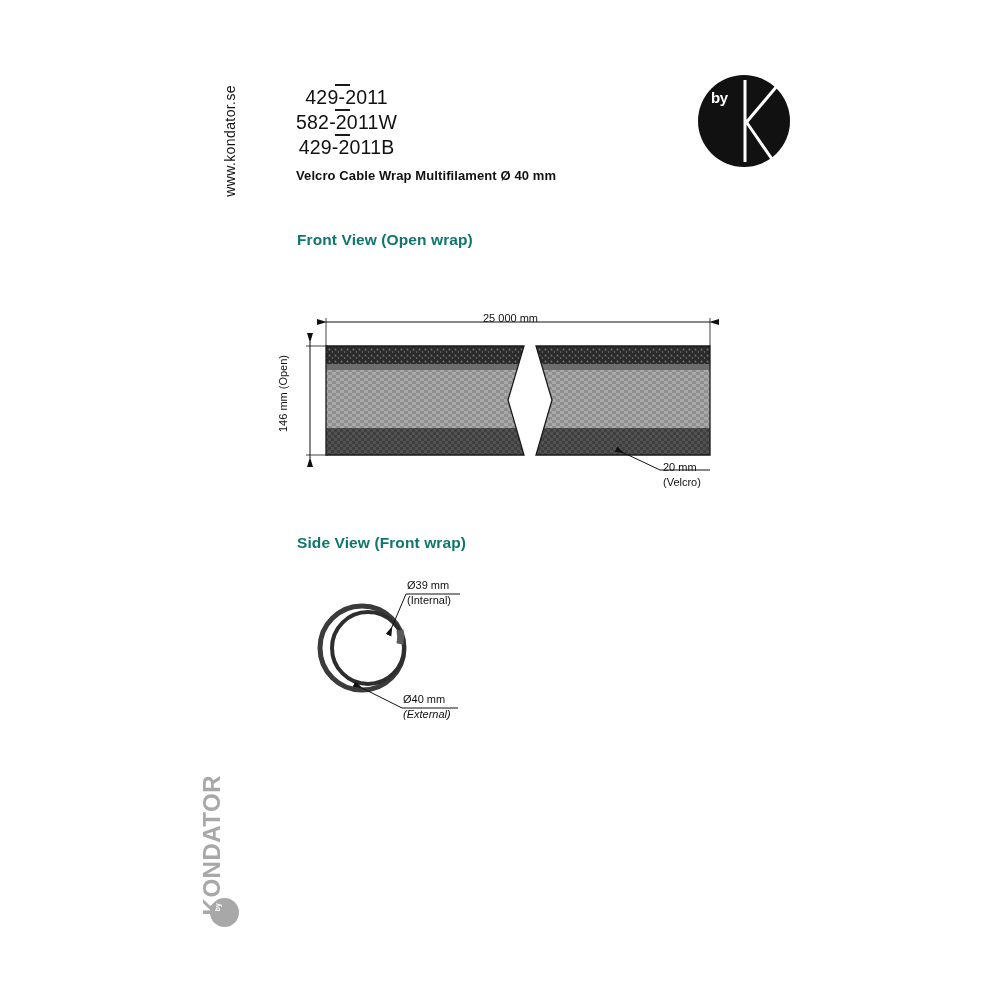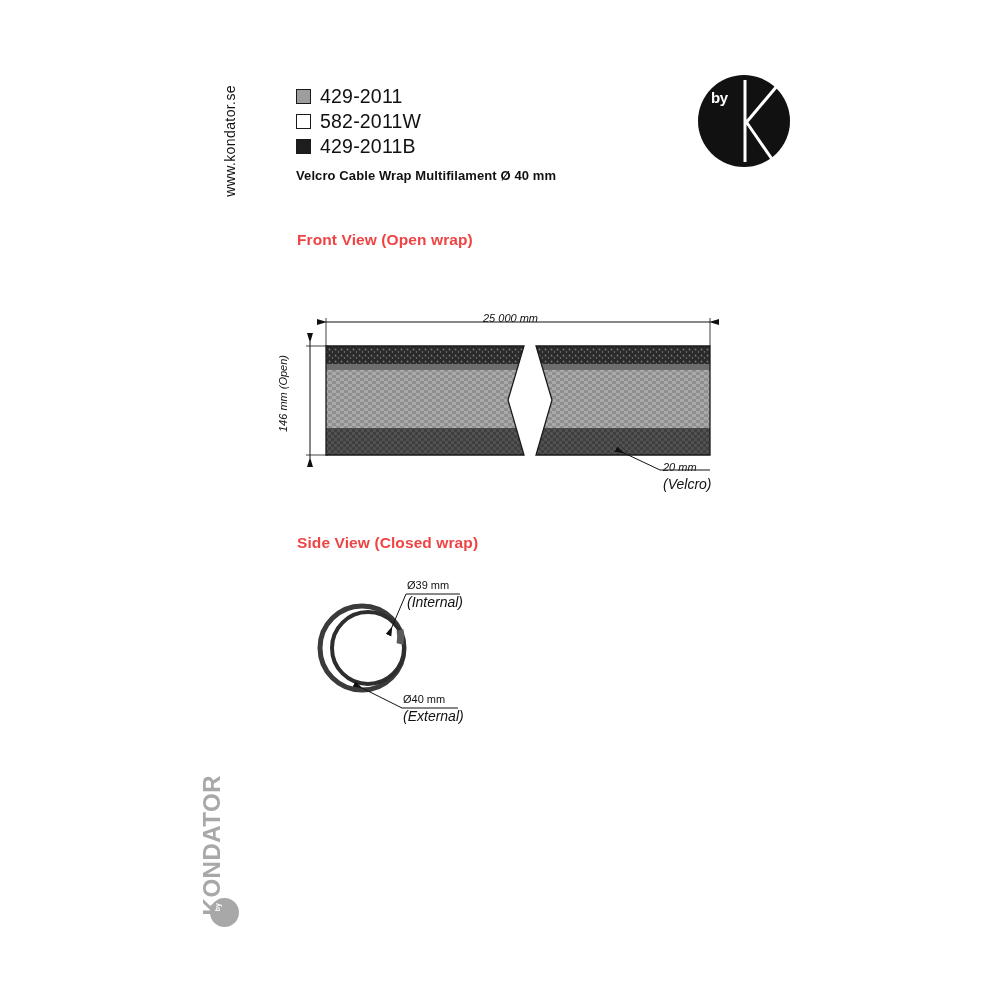--- a/index.html
+++ b/index.html
@@ -32,20 +32,21 @@
   
   .legend {
     position: absolute;
     left: 296px;
     top: 84px;
   }
   .legend-row {
     display: flex;
     align-items: center;
     height: 25px;
+    flex-direction: column;
   }
   .swatch {
     width: 15px;
     height: 15px;
     border: 1.4px solid #1a1a1a;
     margin-right: 9px;
     box-sizing: border-box;
   }
   .swatch.grey { background: #9d9d9d; }
   .swatch.white { background: #ffffff; }
@@ -91,63 +92,62 @@
     top: 5px;
     width: 46px;
     height: 82px;
   }
 
   
   .section-title {
     position: absolute;
     font-size: 15.5px;
     font-weight: bold;
-    color: #ef4444;
+    color: #0f766e;
     letter-spacing: 0.1px;
   }
   #front-view-title { left: 297px; top: 231px; }
   #side-view-title  { left: 297px; top: 534px; }
 
   
   .front-wrap {
     position: absolute;
     left: 280px;
     top: 300px;
     width: 460px;
     height: 200px;
-    font-style: italic;
   }
   .dim-text {
     position: absolute;
     font-size: 11px;
     color: #111;
     white-space: nowrap;
   }
-  .dim-text.small { font-size: 14px; }
+  .dim-text.small { font-size: 11px; }
 
   #width-dim-label { left: 203px; top: 12px; }
   #height-dim-label {
     left: -3px;
     top: 55px;
     writing-mode: vertical-rl;
     transform: rotate(180deg);
   }
   #velcro-label-1 { left: 383px; top: 161px; text-align: center; }
   #velcro-label-2 { left: 383px; top: 176px; }
 
   
   .side-wrap {
     position: absolute;
     left: 300px;
     top: 570px;
     width: 300px;
     height: 180px;
   }
   #internal-label-1 { left: 107px; top: 9px; }
-  #internal-label-2 { left: 107px; top: 24px; font-style: italic; }
+  #internal-label-2 { left: 107px; top: 24px; }
   #external-label-1 { left: 103px; top: 123px; }
   #external-label-2 { left: 103px; top: 138px; font-style: italic; }
 
   
   .footer-mark {
     position: absolute;
     left: 190px;
     top: 775px;
     width: 70px;
     height: 170px;
@@ -281,21 +281,21 @@
     <line x1="344" y1="153" x2="380" y2="170" stroke="#111" stroke-width="1" marker-start="url(#arrL)"></line>
     <line x1="380" y1="170" x2="430" y2="170" stroke="#111" stroke-width="1"></line>
   </svg>
 
   <span class="dim-text" id="width-dim-label">25 000 mm</span>
   <span class="dim-text" id="height-dim-label">146 mm (Open)</span>
   <span class="dim-text" id="velcro-label-1">20 mm</span>
   <span class="dim-text small" id="velcro-label-2">(Velcro)</span>
 </div>
 
-<div class="section-title" id="side-view-title">Side View (Closed wrap)</div>
+<div class="section-title" id="side-view-title">Side View (Front wrap)</div>
 
 <div class="side-wrap">
   <svg width="300" height="180" viewBox="0 0 300 180">
     <defs>
       <marker id="arrL2" markerWidth="10" markerHeight="8" refX="9" refY="4" orient="auto">
         <path d="M10,4 L0,1 L0,7 z" fill="#111"></path>
       </marker>
     </defs>
 
     <circle cx="62" cy="78" r="42" fill="#ffffff" stroke="#3b3b3b" stroke-width="5"></circle>

